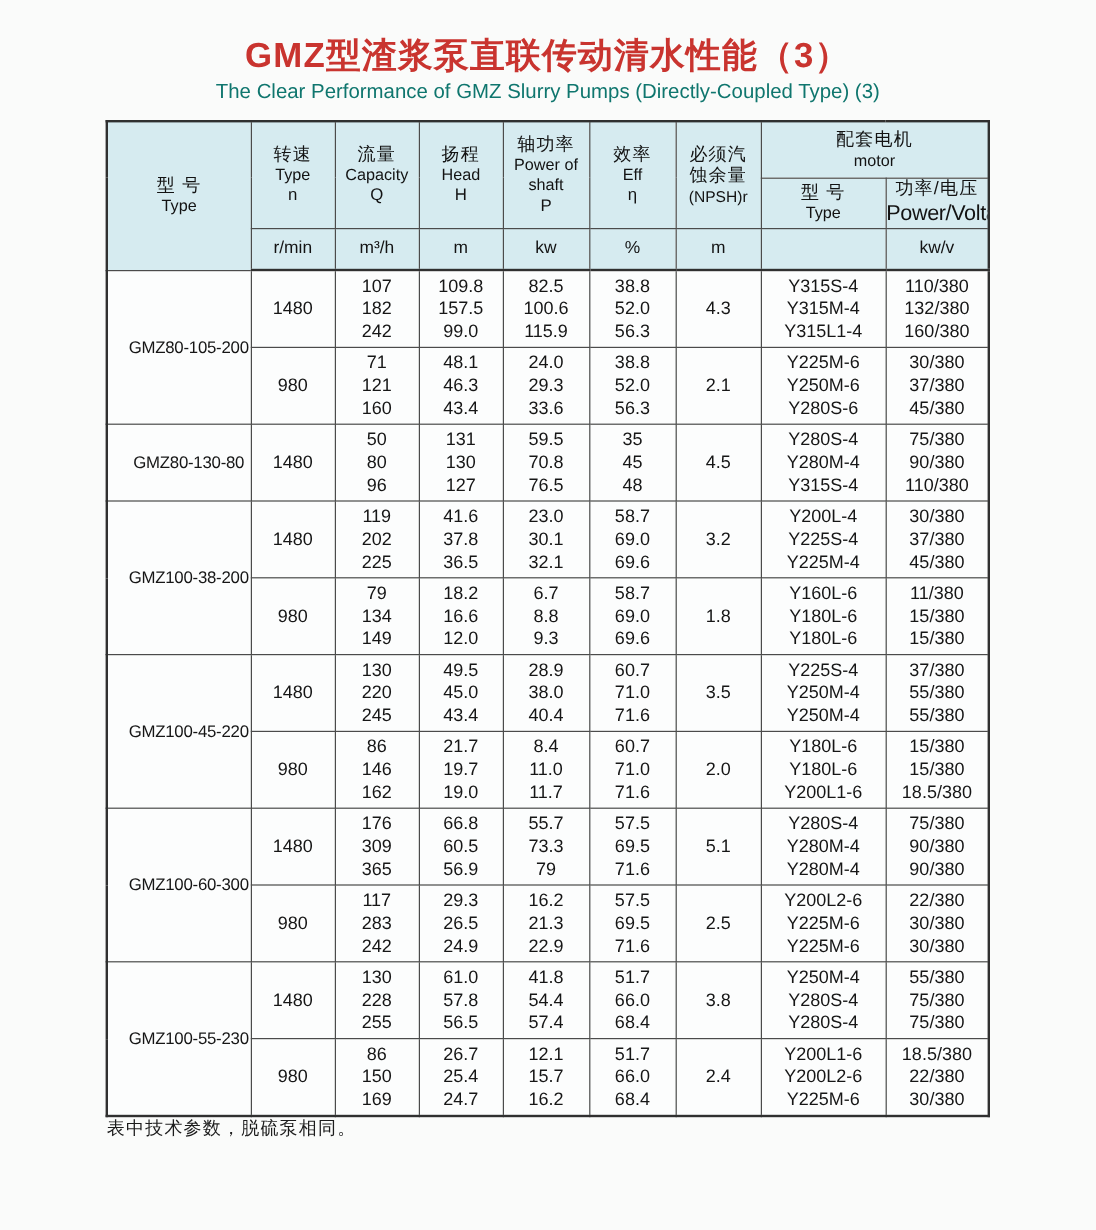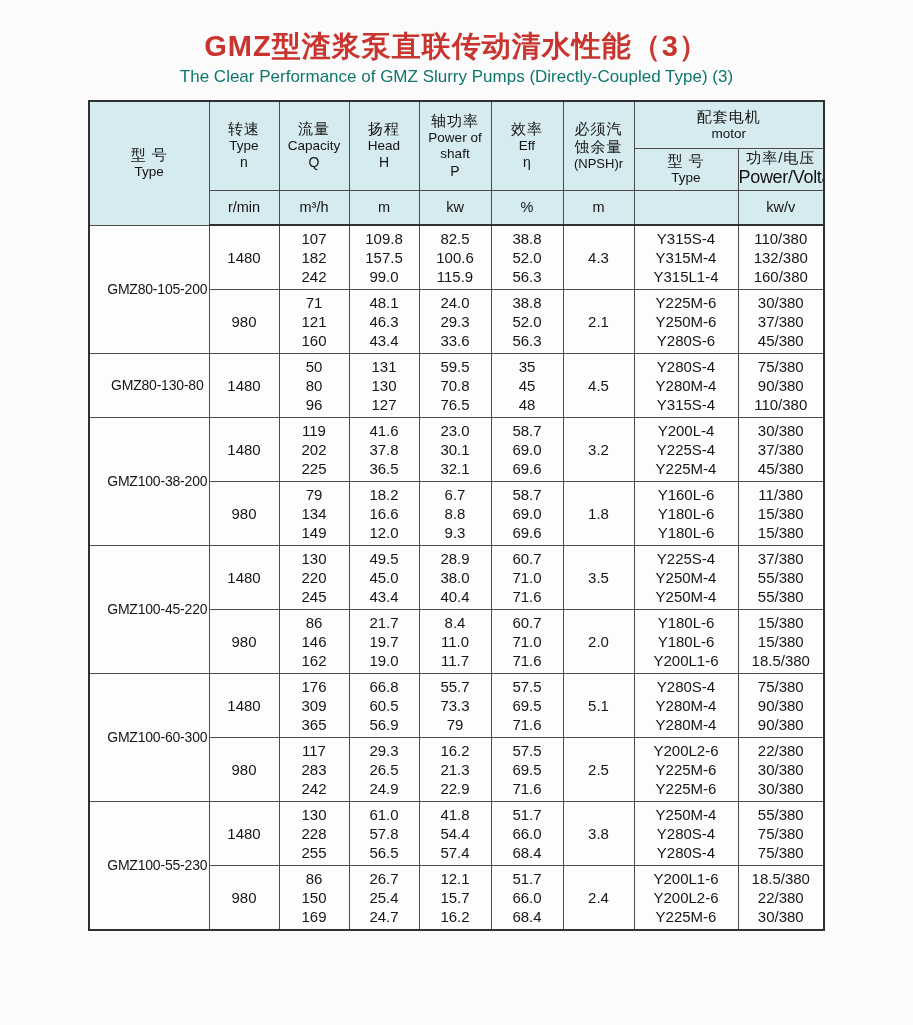--- a/index.html
+++ b/index.html
@@ -526,13 +526,14 @@
           </td>
           <td>
             <div>18.5/380</div>
             <div>22/380</div>
             <div>30/380</div>
           </td>
         </tr>
       </tbody>
   </table>
 
+  <div class="footnote">表中技术参数，脱硫泵相同。</div>
 </div>
 
 </body></html>

